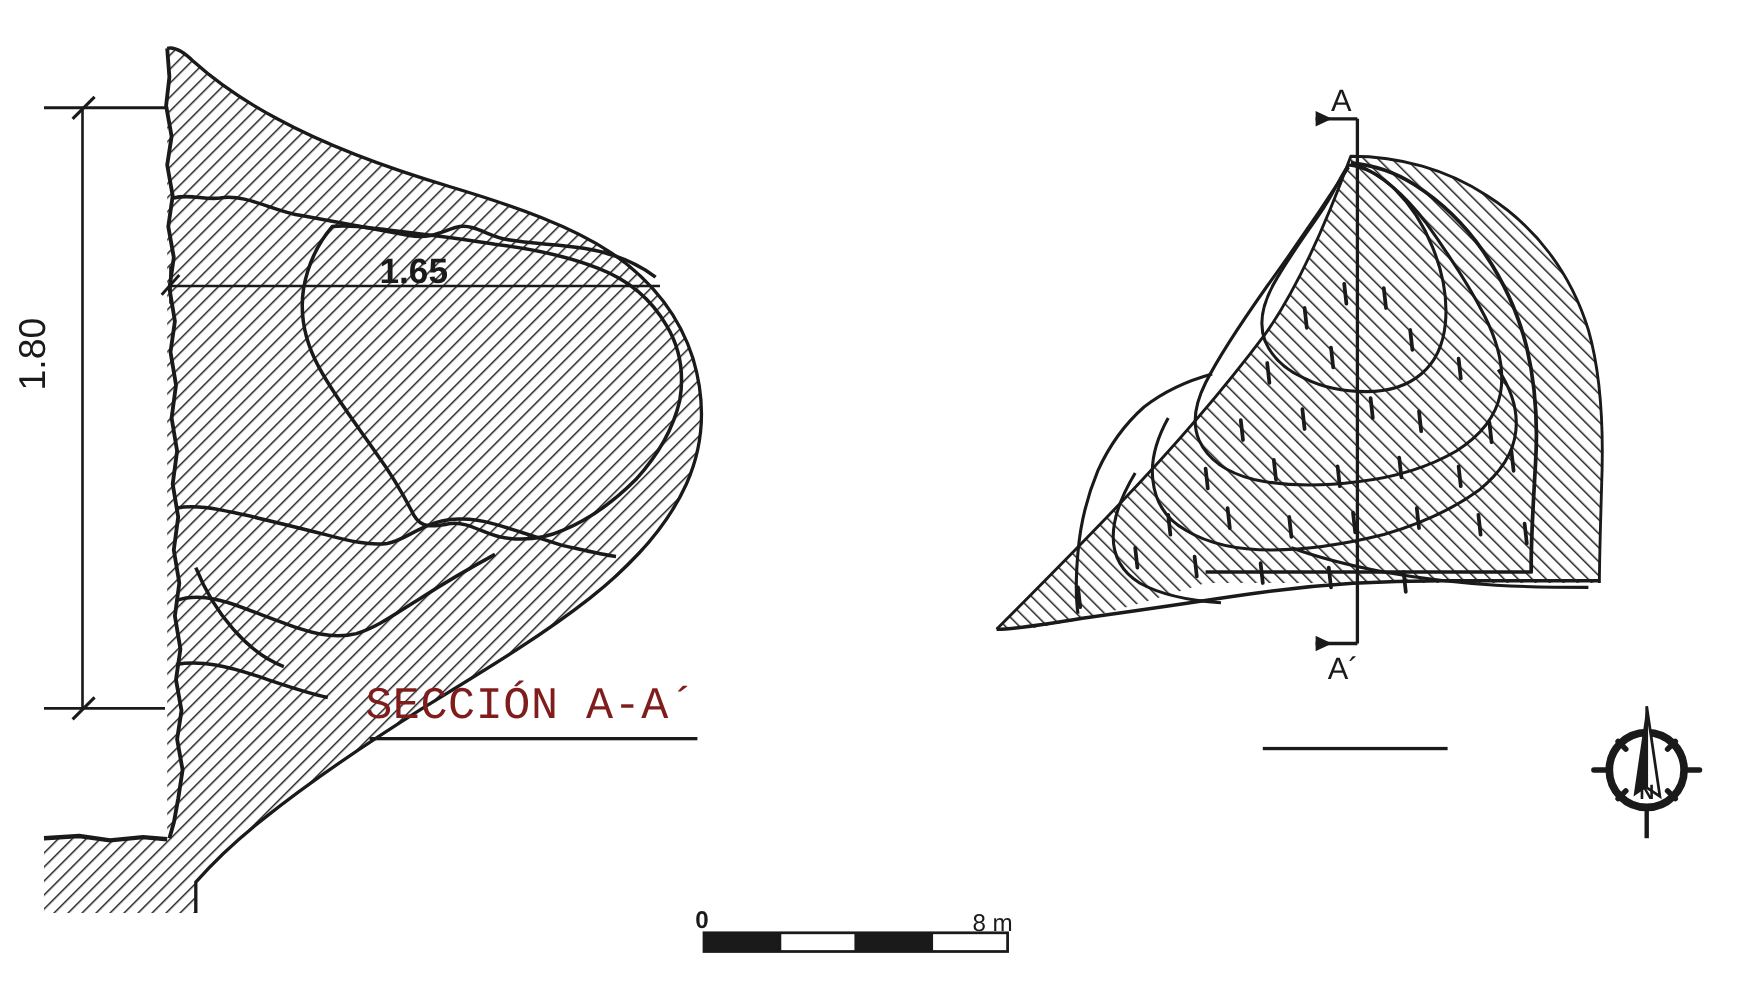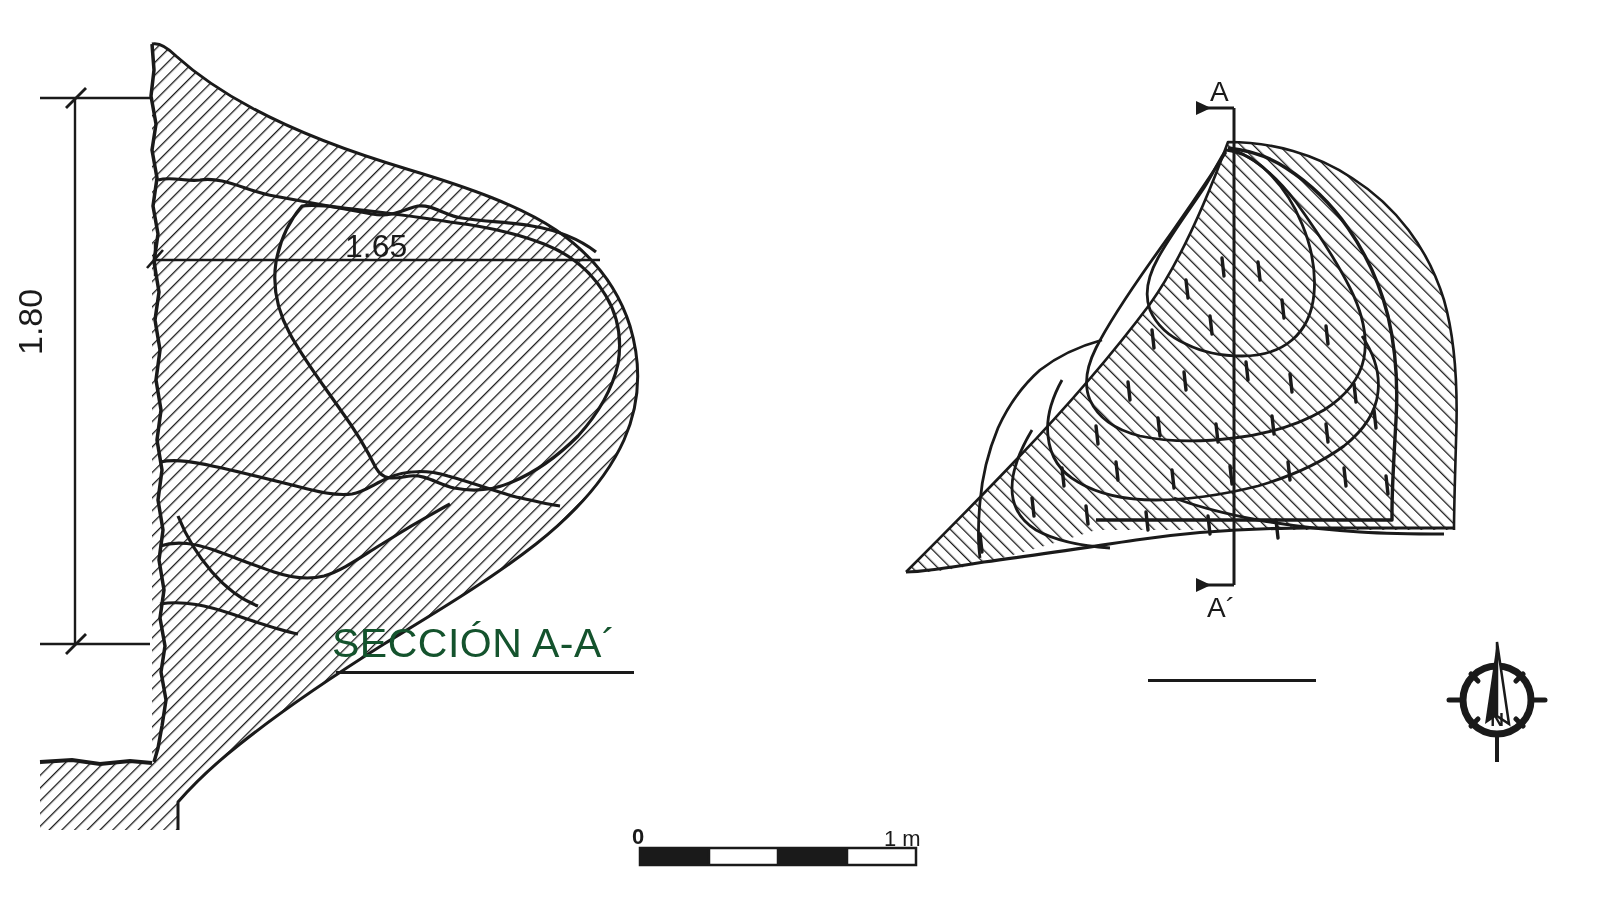--- a/index.html
+++ b/index.html
@@ -25,23 +25,23 @@
   }
   svg#drawing {
     position: absolute;
     left: 0; top: 0;
     width: 1600px;
     height: 900px;
     display: block;
   }
   .caption {
     position: absolute;
-    font-family: Liberation Sans, sans-serif;
+    font-family: Liberation Mono, monospace;
     font-weight: 400;
-    color: #14532d;
+    color: #7f1d1d;
     white-space: nowrap;
     letter-spacing: 0.5px;
   }
   .caption .rule {
     display: block;
     height: 3px;
     background: #1a1a1a;
     margin-top: 4px;
   }
   #cap-section {
@@ -66,20 +66,21 @@
     left: 11px;
     top: 355px;
     font-size: 34px;
     transform: rotate(-90deg);
     transform-origin: left top;
   }
   #dim-width-label {
     left: 345px;
     top: 228px;
     font-size: 32px;
+    font-weight: bold;
   }
   .marklabel {
     position: absolute;
     font-family: "Liberation Sans", sans-serif;
     font-size: 28px;
     color: #1a1a1a;
   }
   #mark-a { left: 1210px; top: 76px; }
   #mark-aprime { left: 1207px; top: 592px; }
   .scalelabel {
@@ -408,15 +409,15 @@
   <div class="dimtext" id="dim-height-label">1.80</div>
 
   <div class="dimtext" id="dim-width-label">1.65</div>
 
   <div class="marklabel" id="mark-a">A</div>
 
   <div class="marklabel" id="mark-aprime">A´</div>
 
   <div class="scalelabel" id="scale-zero">0</div>
 
-  <div class="scalelabel" id="scale-one">1 m</div>
+  <div class="scalelabel" id="scale-one">8 m</div>
 
 </div>
 
 </body></html>

